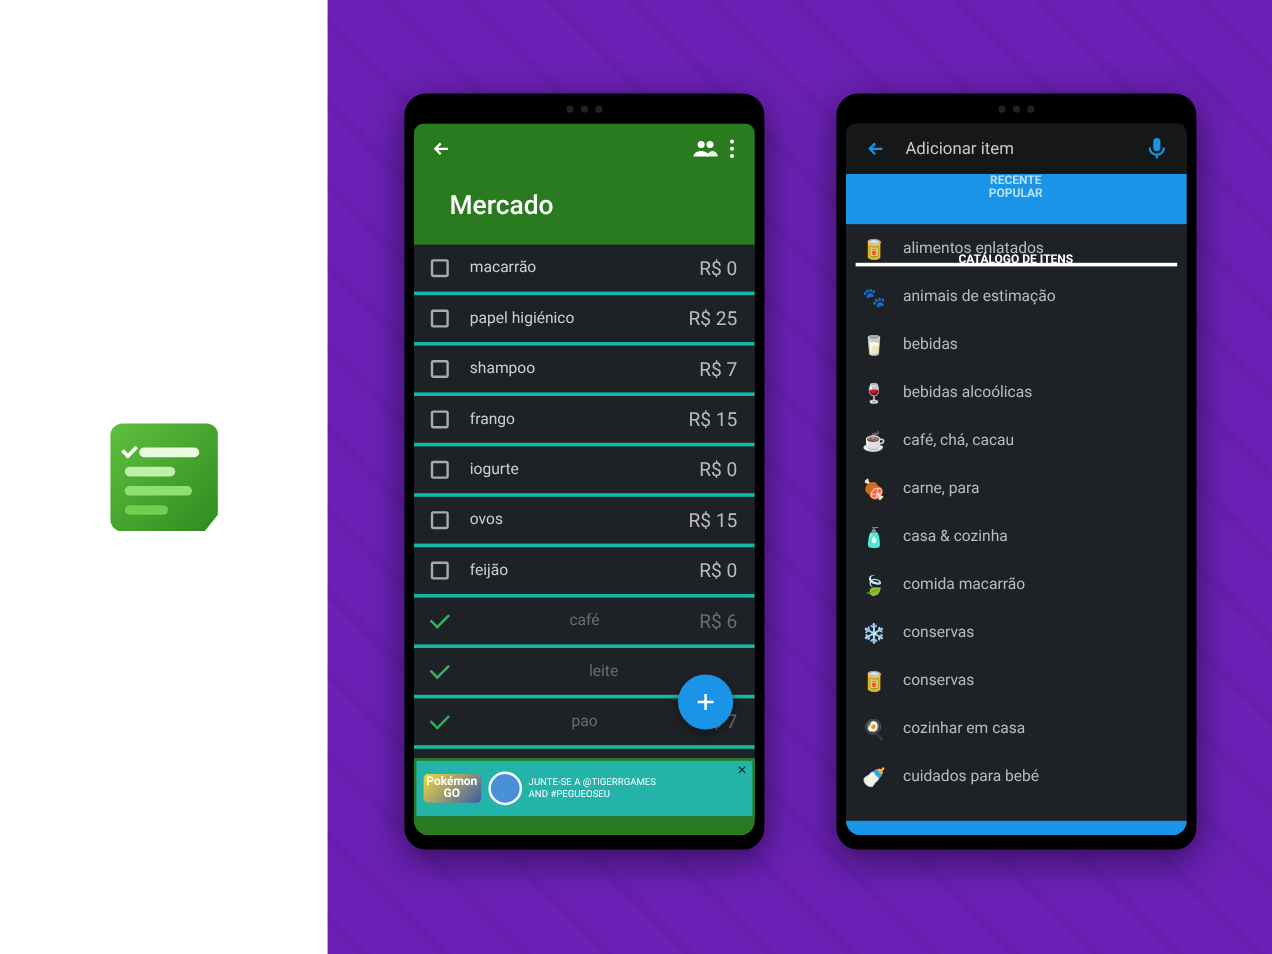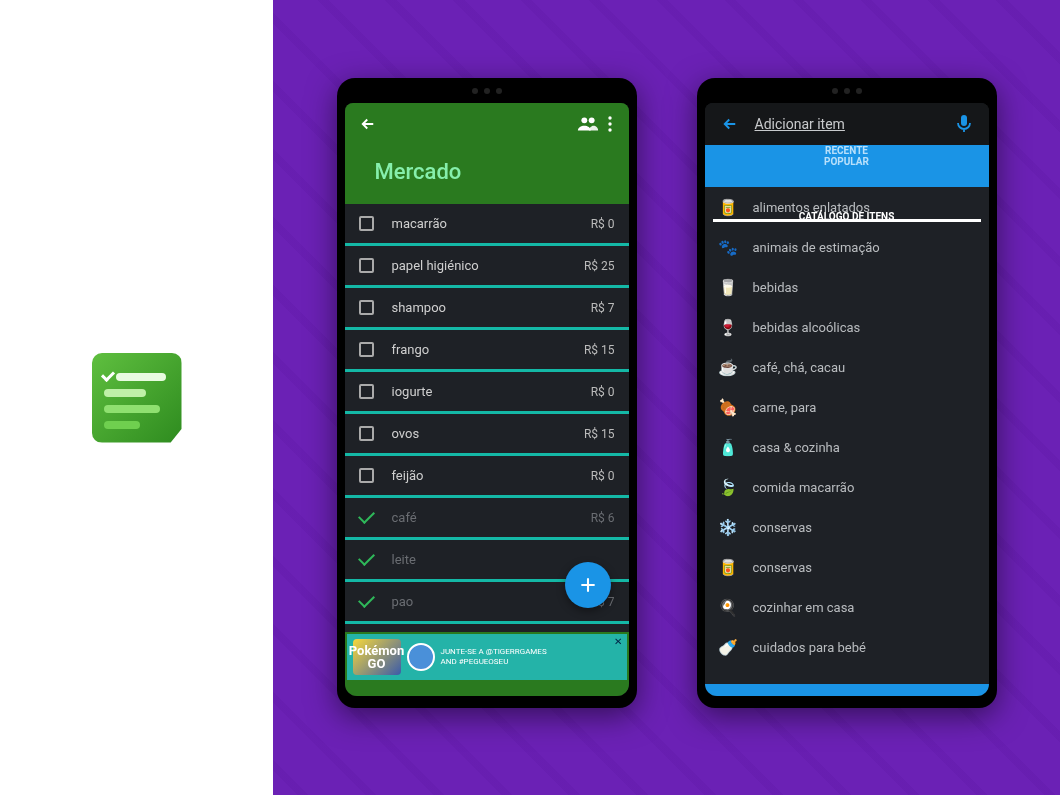--- a/index.html
+++ b/index.html
@@ -98,21 +98,21 @@
     bottom: 12px;
     background: #1a1d21;
     border-radius: 8px 8px 12px 12px;
     overflow: hidden;
     display: flex;
     flex-direction: column;
   }
   
   .p1-header {
     background: #2a7a1f;
-    color: #86efac;
+    color: #ffffff;
   }
   .p1-topbar {
     height: 42px;
     display: flex;
     align-items: center;
     padding: 0 10px;
   }
   .p1-topbar .spacer { flex: 1; }
   .p1-title {
     padding: 14px 0 20px 30px;
@@ -127,39 +127,39 @@
   .p1-row {
     display: flex;
     align-items: center;
     height: 42px;
     padding: 0 14px;
     border-bottom: 3px solid #14b8a6;
     font-size: 13px;
     color: #cfcfcf;
   }
   .p1-row.done .p1-name,
-  .p1-row.done .p1-price { color: #6a6d72; }
+  .p1-row.done .p1-price { color: #6a6d72; text-align: center; }
   .p1-checkbox {
     width: 15px; height: 15px;
     border: 2px solid #aaa;
     border-radius: 2px;
     margin-right: 18px;
     flex-shrink: 0;
   }
   .p1-check {
     width: 15px; height: 9px;
     border-left: 2.5px solid #2fb85a;
     border-bottom: 2.5px solid #2fb85a;
     transform: rotate(-45deg);
     margin-right: 18px;
     margin-top: -4px;
     flex-shrink: 0;
   }
   .p1-name { flex: 1; }
-  .p1-price { font-size: 12px; color: #bbb; }
+  .p1-price { font-size: 16px; color: #bbb; }
   .p1-fab {
     position: absolute;
     right: 18px;
     bottom: 88px;
     width: 46px; height: 46px;
     border-radius: 50%;
     background: #1a94e6;
     color: #fff;
     display: flex;
     align-items: center;
@@ -171,25 +171,25 @@
     height: 50px;
     background: #24b3a8;
     border: 2px solid #2a7a1f;
     display: flex;
     align-items: center;
     padding: 0 6px;
     gap: 6px;
     position: relative;
   }
   .p1-ad-logo {
-    width: 48px; height: 36px;
+    width: 48px; height: 24px;
     background: linear-gradient(135deg,#f7d83a,#3b5ba9);
     border-radius: 4px;
     display:flex;align-items:center;justify-content:center;
-    font-size:13px;font-weight:bold;color:#fff;text-align:center;line-height:1;
+    font-size:10px;font-weight:bold;color:#fff;text-align:center;line-height:1;
   }
   .p1-ad-avatar {
     width: 28px; height: 28px; border-radius:50%;
     background:#4a90d9;border:2px solid #fff;
   }
   .p1-ad-text {
     font-size: 8px;
     font-weight: 400;
     color: #fff;
     line-height: 1.2;
@@ -206,21 +206,21 @@
   
   .p2-top {
     height: 42px;
     background: #151719;
     display:flex;
     align-items:center;
     padding: 0 12px;
     gap: 12px;
     color:#a7a9ac;
   }
-  .p2-search-text { flex:1; font-size:14px; color:#c8cacc;text-decoration:underline; }
+  .p2-search-text { flex:1; font-size:14px; color:#c8cacc; }
   .p2-tabs {
     height: 42px;
     background: #1a94e6;
     display:flex;
     flex-direction:column;
   }
   .p2-tab {
     flex:1;
     display:flex;
     align-items:center;

